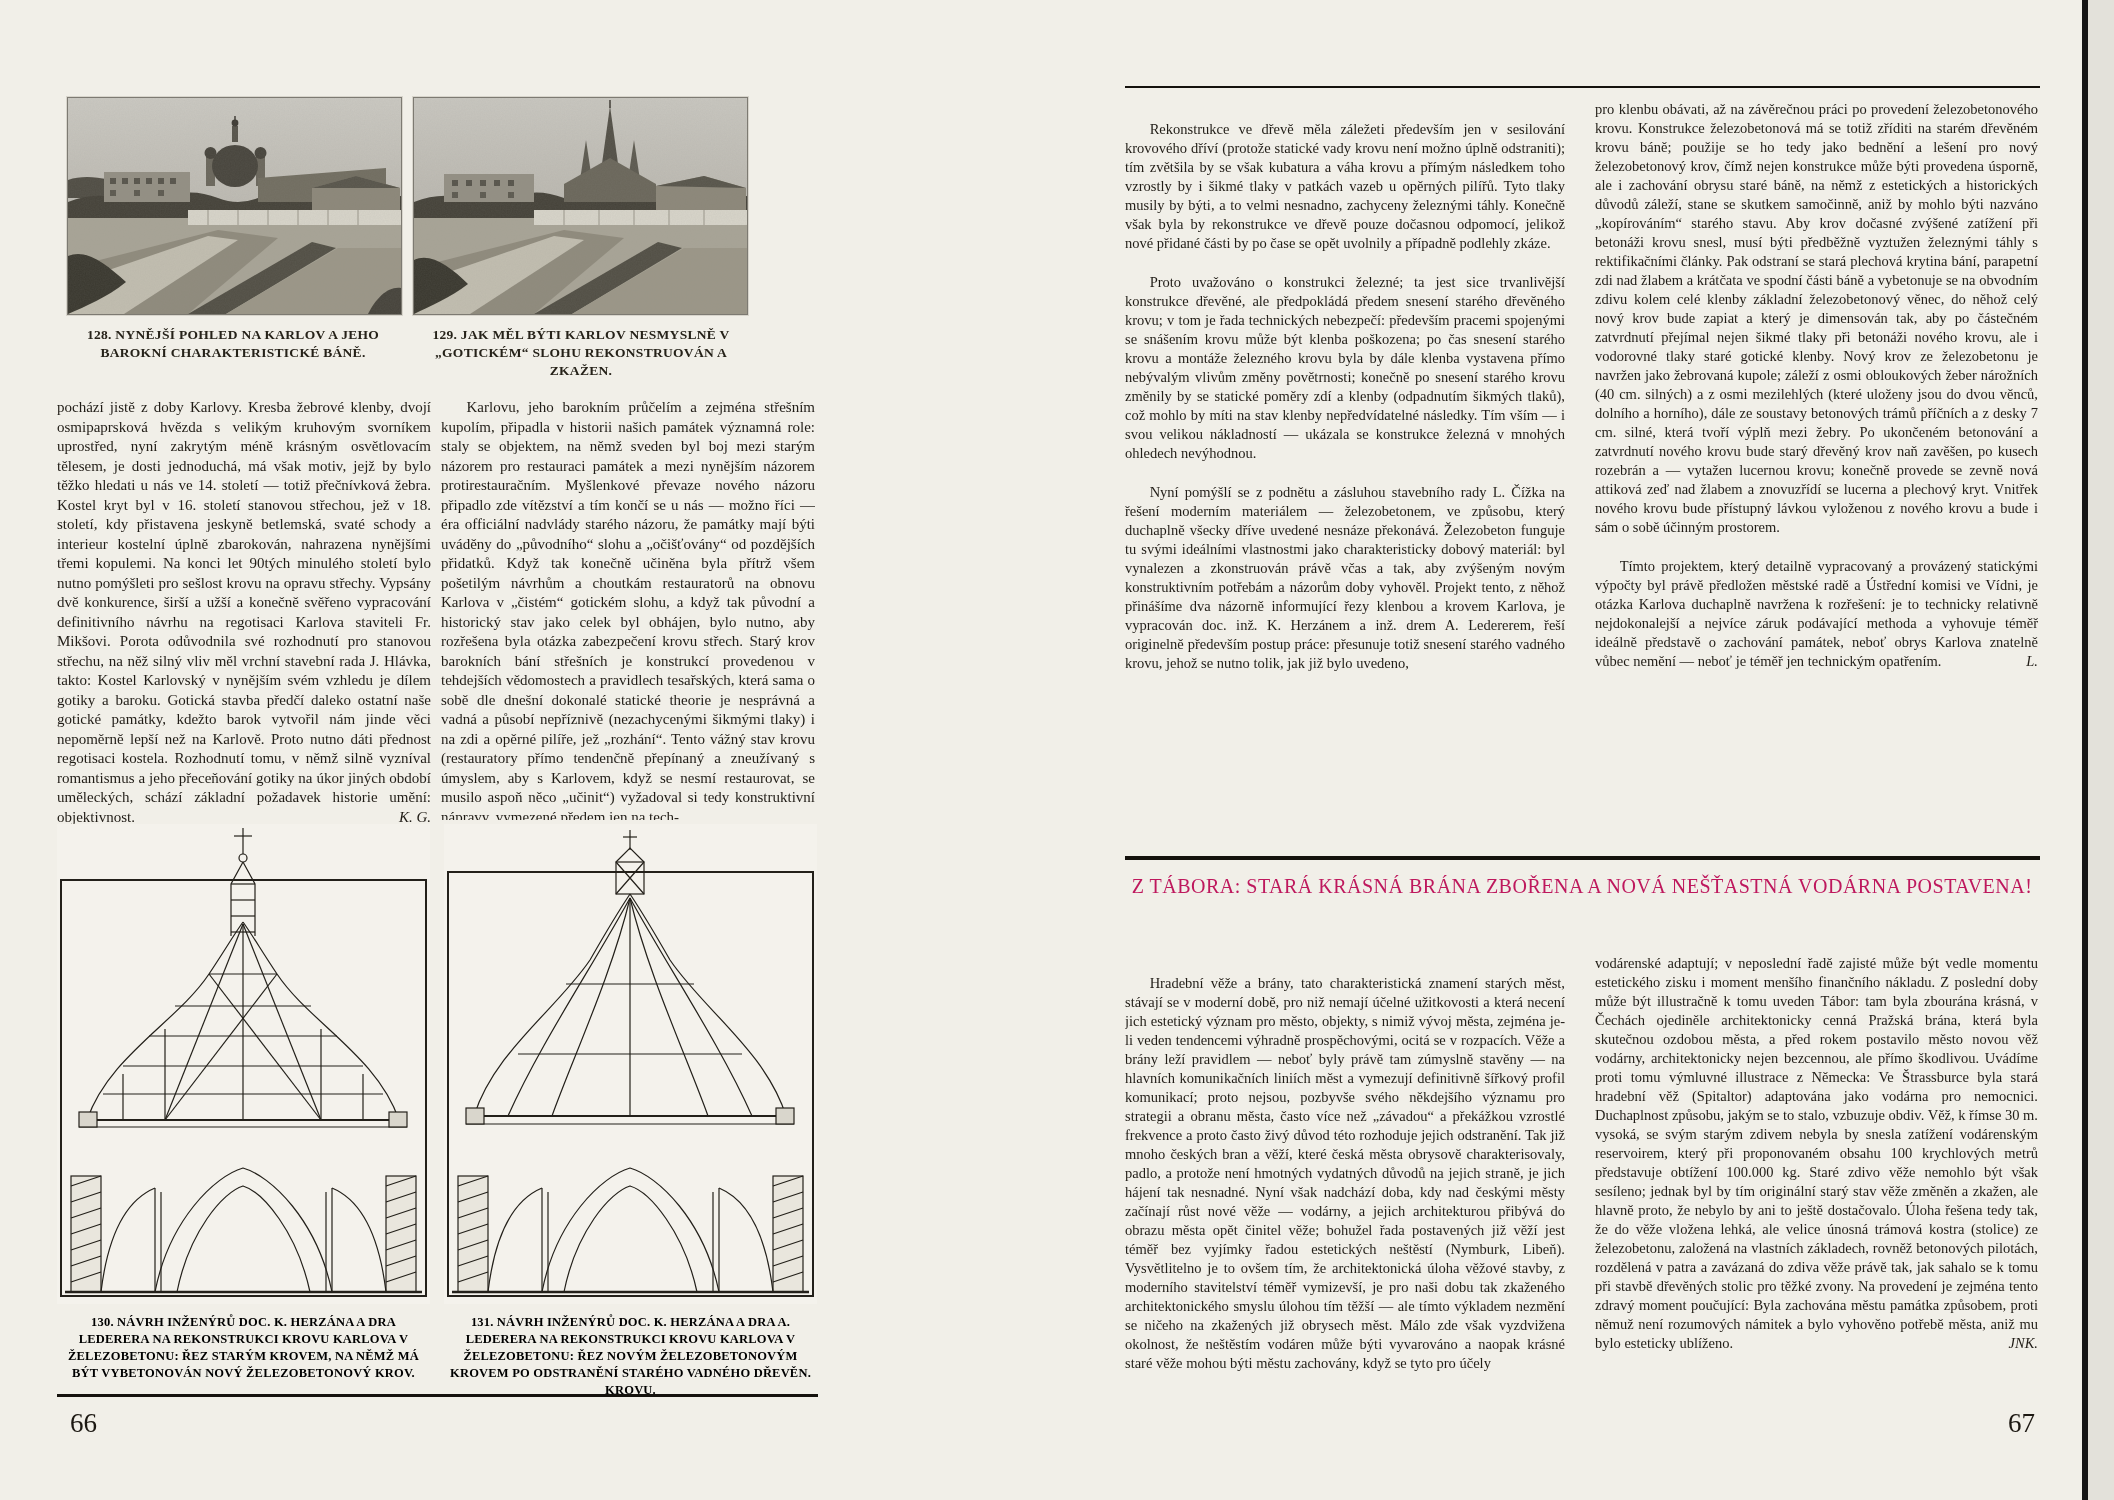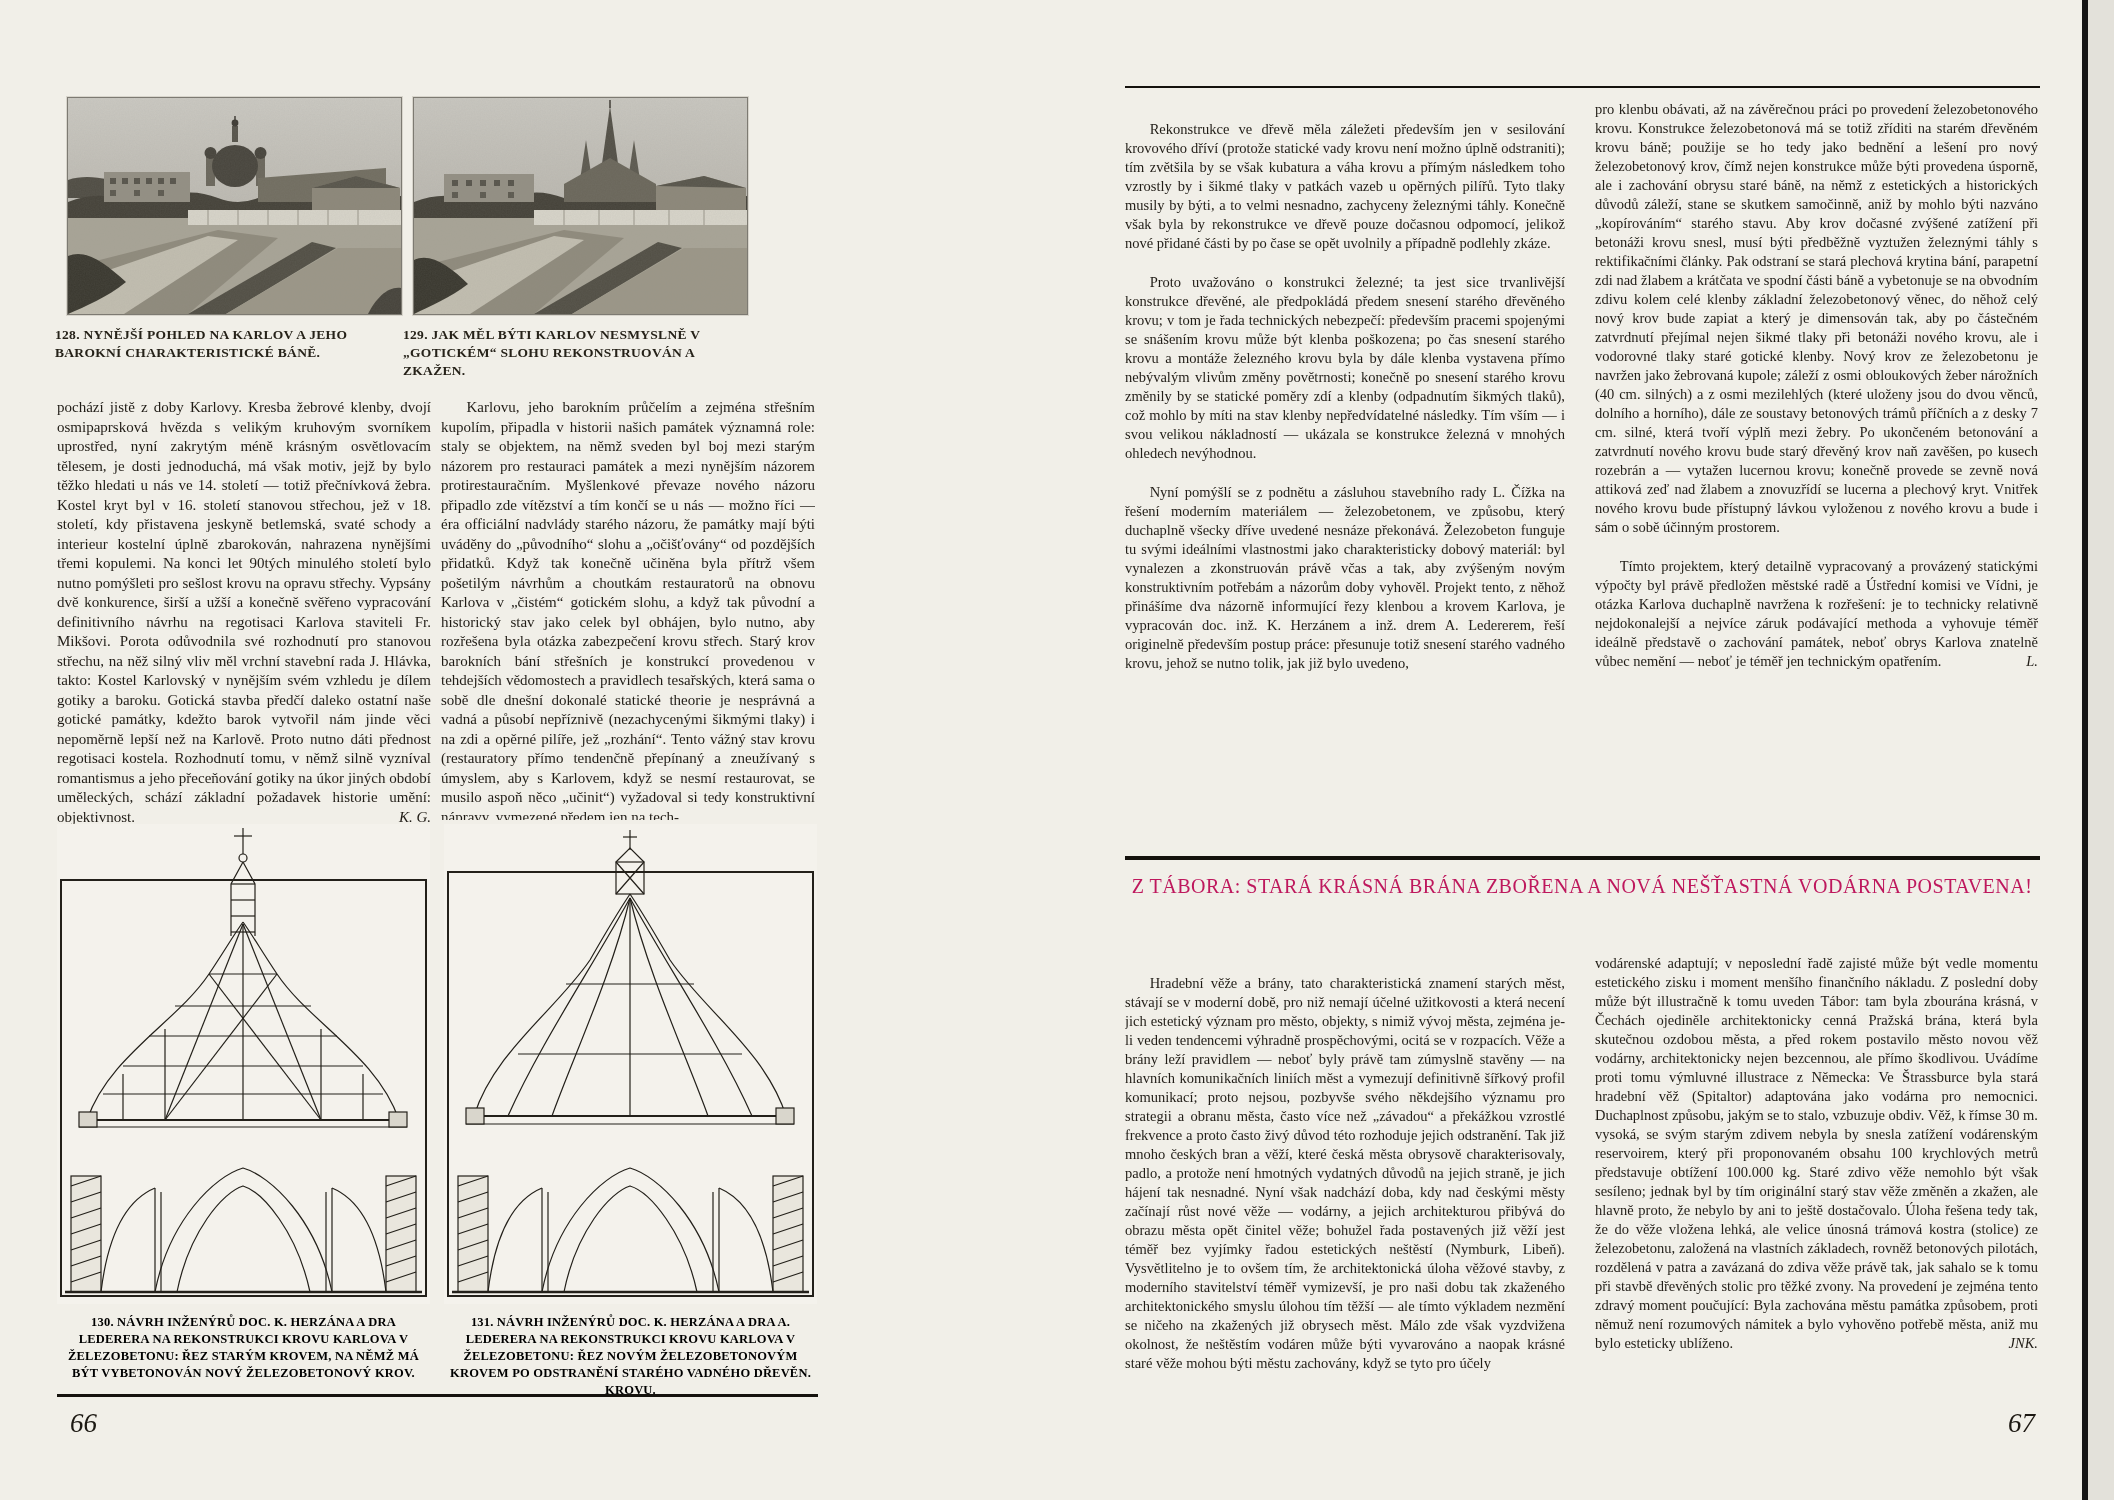--- a/index.html
+++ b/index.html
@@ -9,37 +9,37 @@
     font-family:"Liberation Serif","DejaVu Serif",serif;
     color:#201c16;
     overflow:hidden;
   }
   .abs{position:absolute;}
   
   .photo{border:1px solid #7d7a72;box-shadow:0 0 0 1px #d8d5cc;}
   .photo svg{display:block;}
   
   .photo-caption{
-    font-size:13.5px;line-height:18px;text-align:left;
+    font-size:13.5px;line-height:18px;text-align:center;
     letter-spacing:.3px;font-weight:600;color:#262219;
   }
   .drawing-caption{
     font-size:12.5px;line-height:17px;text-align:center;
     letter-spacing:.2px;font-weight:600;color:#000000;
   }
   
   .col{overflow:hidden;text-align:justify;}
   .col p{margin:0;}
   .lp .col{font-size:15px;line-height:19.5px;}
   .rp .col{font-size:14.5px;line-height:19px;}
   p.indent{text-indent:1.7em;margin-top:20px;}
   .sig{float:right;font-style:italic;padding-left:8px;}
   
   .rule{background:#15120d;}
-  .pagenum{font-style:italic;font-size:27px;color:#1c1812;}
+  .pagenum{font-size:27px;color:#1c1812;}
   .headline{
     font-size:20px;line-height:37px;text-align:center;
     letter-spacing:.5px;color:#be185d;font-weight:500;
   }
   .drawing{background:#f4f2ec;}
   .scan-edge{background:#161616;}
   .scan-margin{background:#e3e1da;}
 </style>
 </head>
 <body>

